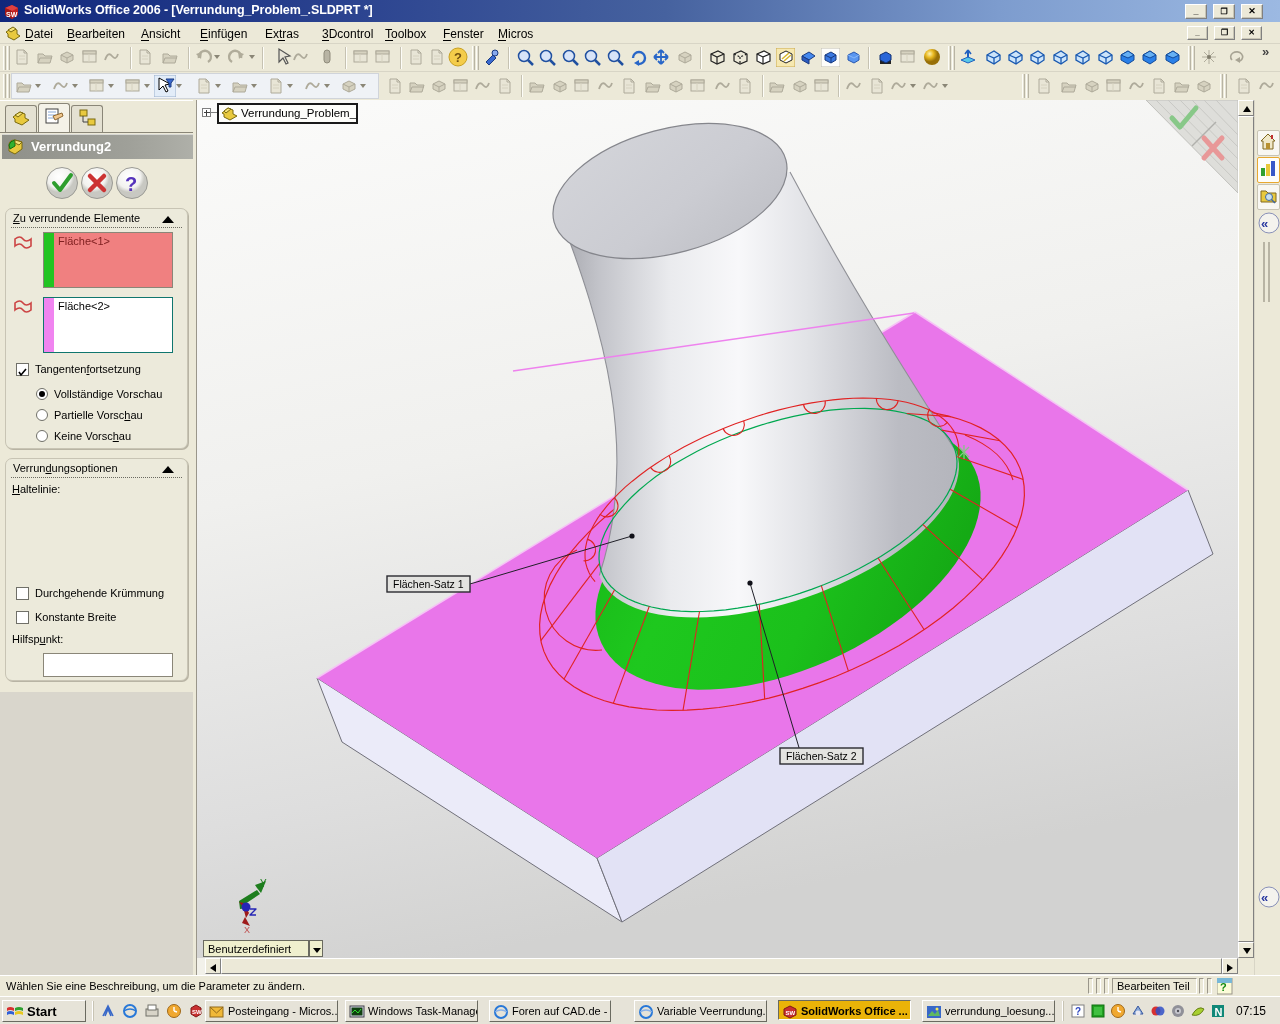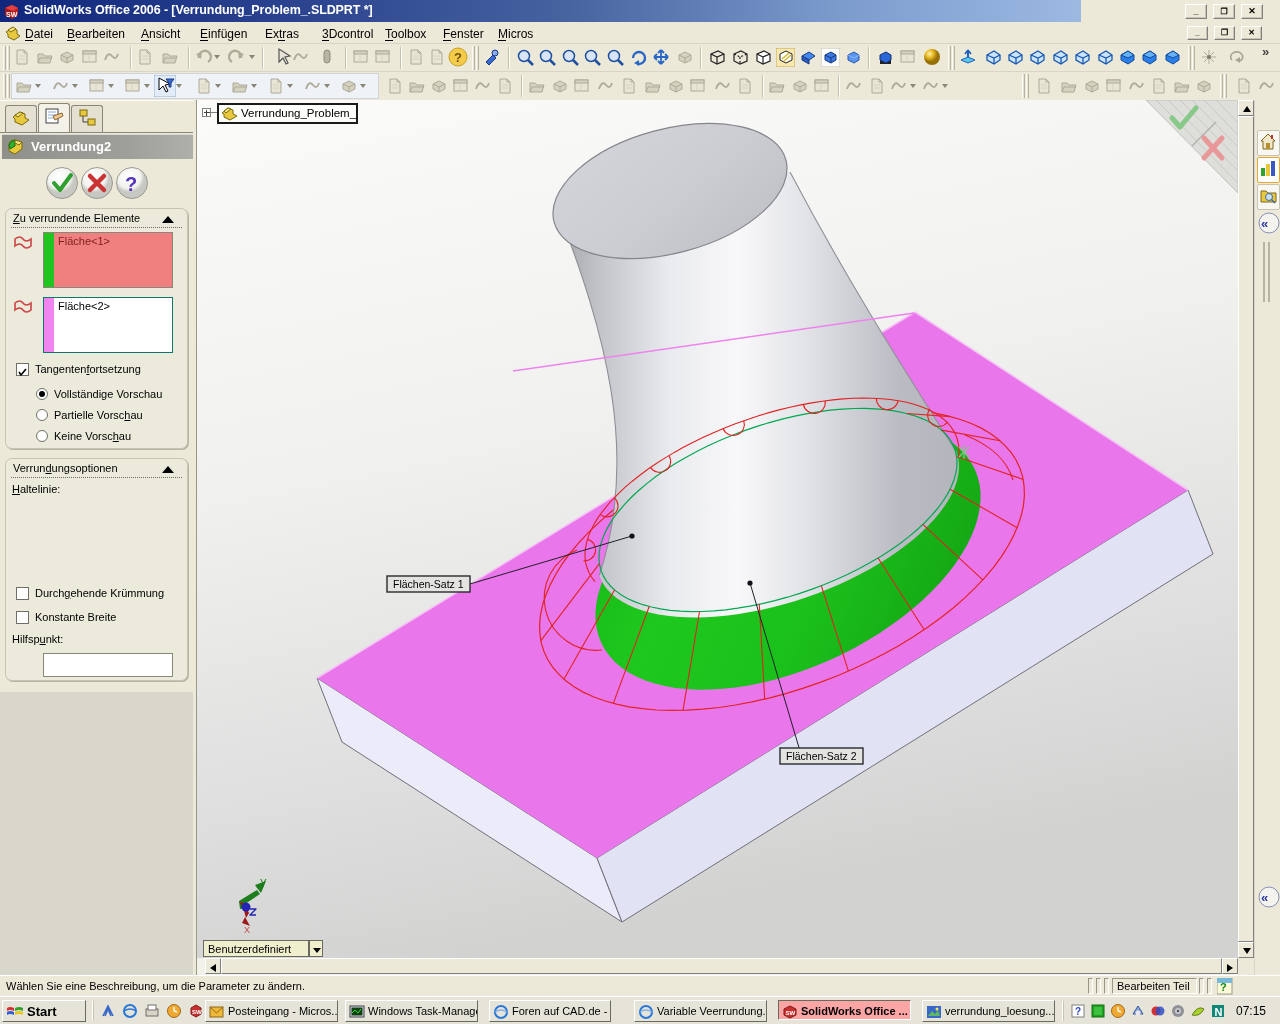--- a/index.html
+++ b/index.html
@@ -1,21 +1,21 @@
 <!DOCTYPE html>
 <html><head><meta charset="utf-8">
 <style>
 *{margin:0;padding:0;box-sizing:border-box}
 html,body{width:1280px;height:1024px;overflow:hidden;font-family:"Liberation Sans",sans-serif;background:#ece9d8}
 .abs{position:absolute}
 .txt{font-size:11px;color:#000;white-space:nowrap}
 </style></head>
 <body>
 <div class="abs" style="left:0;top:0;width:1280px;height:1024px;background:#ece9d8">
-<div class="abs" style="left:0;top:0;width:1081px;height:22px;background:linear-gradient(90deg,#10277c 0%,#2c4490 28%,#46629f 52%,#7d9cce 78%,#9cb9e2 100%)">
+<div class="abs" style="left:0;top:0;width:1280px;height:22px;background:linear-gradient(90deg,#10277c 0%,#2c4490 28%,#46629f 52%,#7d9cce 78%,#9cb9e2 100%)">
 <svg class="abs" style="left:3px;top:3px" width="17" height="17" viewBox="0 0 17 17">
  <polygon points="2,5 9,2 15,5 15,12 9,16 2,12" fill="#c02020"></polygon>
  <polygon points="2,5 9,8 15,5 9,2" fill="#e04040"></polygon>
  <polygon points="2,5 2,12 9,16 9,8" fill="#a01818"></polygon>
  <text x="3" y="14" font-size="7" fill="#fff" font-weight="bold">SW</text>
 </svg>
 <span class="abs" style="left:24px;top:3px;font-size:12.5px;font-weight:bold;color:#fff;letter-spacing:-0.1px">SolidWorks Office 2006 - [Verrundung_Problem_.SLDPRT *]</span>
 </div>
 <div class="abs" style="left:1185px;top:4px;width:22px;height:15px;background:#ece9d8;border:1px solid;border-color:#fff #808080 #808080 #fff;box-shadow:inset -1px -1px 0 #c8c5b5;font-size:9px;font-weight:bold;color:#000;text-align:center;line-height:13px">_</div>
 <div class="abs" style="left:1213px;top:4px;width:22px;height:15px;background:#ece9d8;border:1px solid;border-color:#fff #808080 #808080 #fff;box-shadow:inset -1px -1px 0 #c8c5b5;font-size:8px;font-weight:bold;color:#000;text-align:center;line-height:13px">❐</div>
@@ -859,21 +859,21 @@
         </svg>
         <span class="abs" style="left:22px;top:4px;font-size:11px;font-weight:normal;white-space:nowrap">Foren auf CAD.de - ...</span>
       </div>
 <div class="abs" style="left:634px;top:3px;width:133px;height:22px;border:1px solid;border-color:#fff #6a6a60 #6a6a60 #fff;background:#e6e3d8;overflow:hidden">
         <svg class="abs" style="left:3px;top:3px" width="16" height="16">
           <circle cx="8" cy="8" r="6" fill="none" stroke="#2878d8" stroke-width="2"></circle>
           <path d="M2 8 Q8 4 14 8" fill="none" stroke="#88b0e8" stroke-width="1.4"></path>
         </svg>
         <span class="abs" style="left:22px;top:4px;font-size:11px;font-weight:normal;white-space:nowrap">Variable Veerrundung...</span>
       </div>
-<div class="abs" style="left:778px;top:3px;width:133px;height:20px;border:1px solid;border-color:#6a6a60 #fff #fff #6a6a60;background:#fca5a5;overflow:hidden">
+<div class="abs" style="left:778px;top:3px;width:133px;height:20px;border:1px solid;border-color:#6a6a60 #fff #fff #6a6a60;background:#eab308;overflow:hidden">
         <svg class="abs" style="left:3px;top:3px" width="16" height="16">
           <polygon points="2,5 8,2 14,5 14,11 8,14 2,11" fill="#c83030" stroke="#801818"></polygon>
           <text x="3.5" y="11" font-size="6" fill="#fff" font-weight="bold">SW</text>
         </svg>
         <span class="abs" style="left:22px;top:4px;font-size:11px;font-weight:bold;white-space:nowrap">SolidWorks Office ...</span>
       </div>
 <div class="abs" style="left:922px;top:3px;width:133px;height:22px;border:1px solid;border-color:#fff #6a6a60 #6a6a60 #fff;background:#e6e3d8;overflow:hidden">
         <svg class="abs" style="left:3px;top:3px" width="16" height="16">
           <rect x="1" y="2" width="14" height="12" fill="#3868c8"></rect>
           <path d="M2 12 L6 7 L9 10 L12 6 L14 12Z" fill="#60b860"></path>

